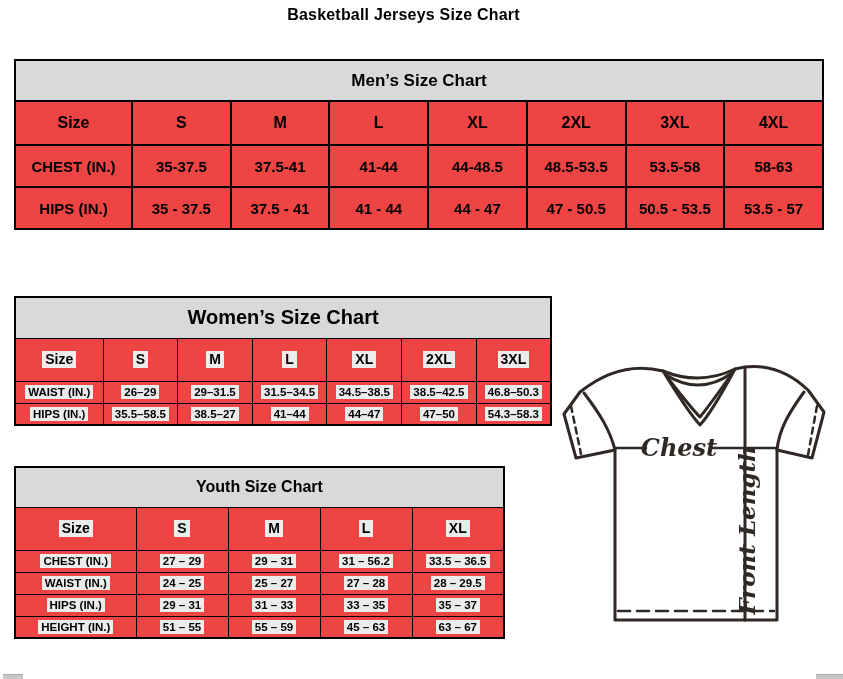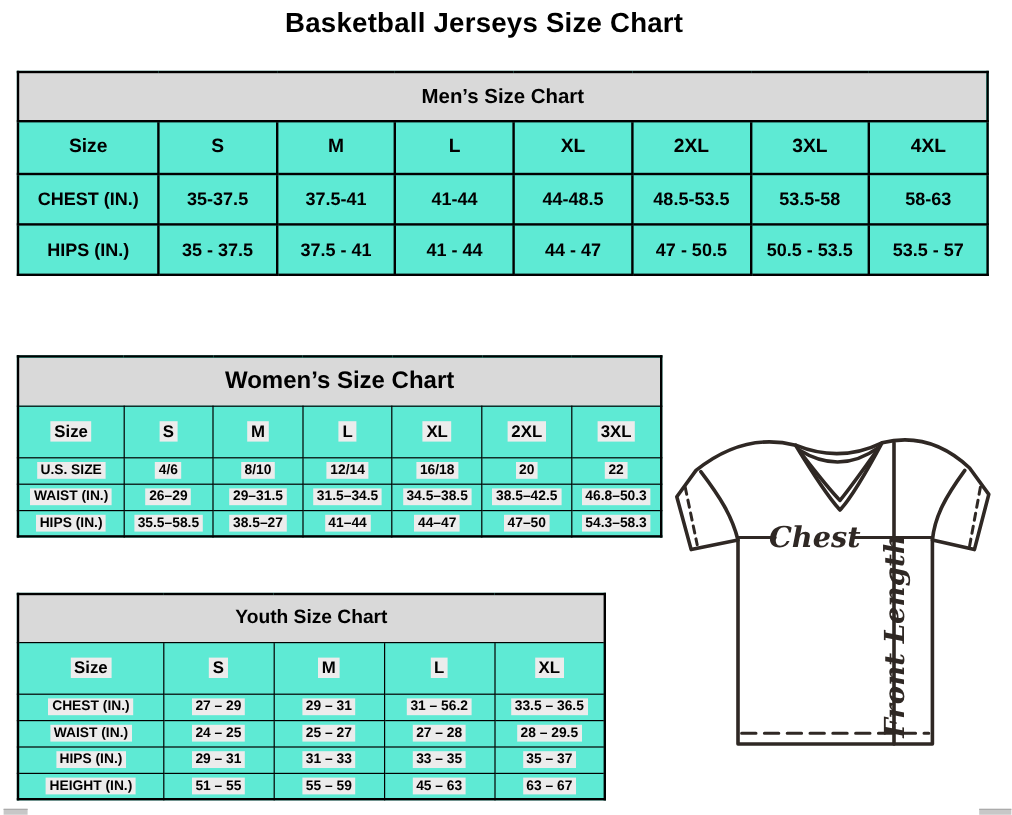--- a/index.html
+++ b/index.html
@@ -2,25 +2,25 @@
 <html><head>
 <meta charset="utf-8">
 <style>
   html,body{margin:0;padding:0;}
   body{
     width:843px;height:679px;position:relative;overflow:hidden;
     background:#ffffff;font-family:"Liberation Sans",sans-serif;color:#000;
   }
   .page-title{
     position:absolute;left:0;top:6px;width:807px;text-align:center;
-    font-size:23px;font-weight:bold;letter-spacing:0.2px;
+    font-size:16px;font-weight:bold;letter-spacing:0.2px;
   }
   table.tbl{
     position:absolute;border-collapse:collapse;table-layout:fixed;
-    background:#5eead4;border:2px solid #000;
+    background:#ef4444;border:2px solid #000;
   }
   table.tbl td{
     border:1px solid #000;text-align:center;vertical-align:middle;
     padding:0;font-weight:bold;white-space:nowrap;overflow:hidden;
   }
   td.band{background:#d9d9d9;font-size:17px;}
   
   #men{left:14px;top:59px;width:810px;}
   #men td{border-width:2px;font-size:15px;}
   #men tr.band-row{height:41px;}
@@ -30,21 +30,21 @@
   #men tr.hdr td{font-size:16px;}
   
   #women{left:14px;top:296px;width:538px;}
   #women tr.band-row{height:41px;}
   #women tr.hdr{height:43px;}
   #women tr.data{height:22px;}
   #women tr.hdr td{font-size:14px;}
   #women tr.data td{font-size:11.5px;}
   #women td.band{font-size:20px;}
   
-  #youth{left:14px;top:494px;width:491px;}
+  #youth{left:14px;top:466px;width:491px;}
   #youth tr.band-row{height:40px;}
   #youth tr.hdr{height:43px;}
   #youth tr.data{height:22px;}
   #youth tr.hdr td{font-size:14px;}
   #youth tr.data td{font-size:11.5px;}
   #youth td.band{font-size:16px;}
   col.lab-men{width:117px;}
   col.lab-w{width:88px;}
   col.lab-y{width:121px;}
   .hl{background:#ececec;padding:0 3px;display:inline-block;line-height:1.25;}
@@ -129,29 +129,20 @@
   <tr class="hdr">
     <td><span class="hl">Size</span></td>
     <td><span class="hl">S</span></td>
     <td><span class="hl">M</span></td>
     <td><span class="hl">L</span></td>
     <td><span class="hl">XL</span></td>
     <td><span class="hl">2XL</span></td>
     <td><span class="hl">3XL</span></td>
   </tr>
   <tr class="data">
-    <td><span class="hl">U.S. SIZE</span></td>
-    <td><span class="hl">4/6</span></td>
-    <td><span class="hl">8/10</span></td>
-    <td><span class="hl">12/14</span></td>
-    <td><span class="hl">16/18</span></td>
-    <td><span class="hl">20</span></td>
-    <td><span class="hl">22</span></td>
-  </tr>
-  <tr class="data">
     <td><span class="hl">WAIST (IN.)</span></td>
     <td><span class="hl">26–29</span></td>
     <td><span class="hl">29–31.5</span></td>
     <td><span class="hl">31.5–34.5</span></td>
     <td><span class="hl">34.5–38.5</span></td>
     <td><span class="hl">38.5–42.5</span></td>
     <td><span class="hl">46.8–50.3</span></td>
   </tr>
   <tr class="data">
     <td><span class="hl">HIPS (IN.)</span></td>

